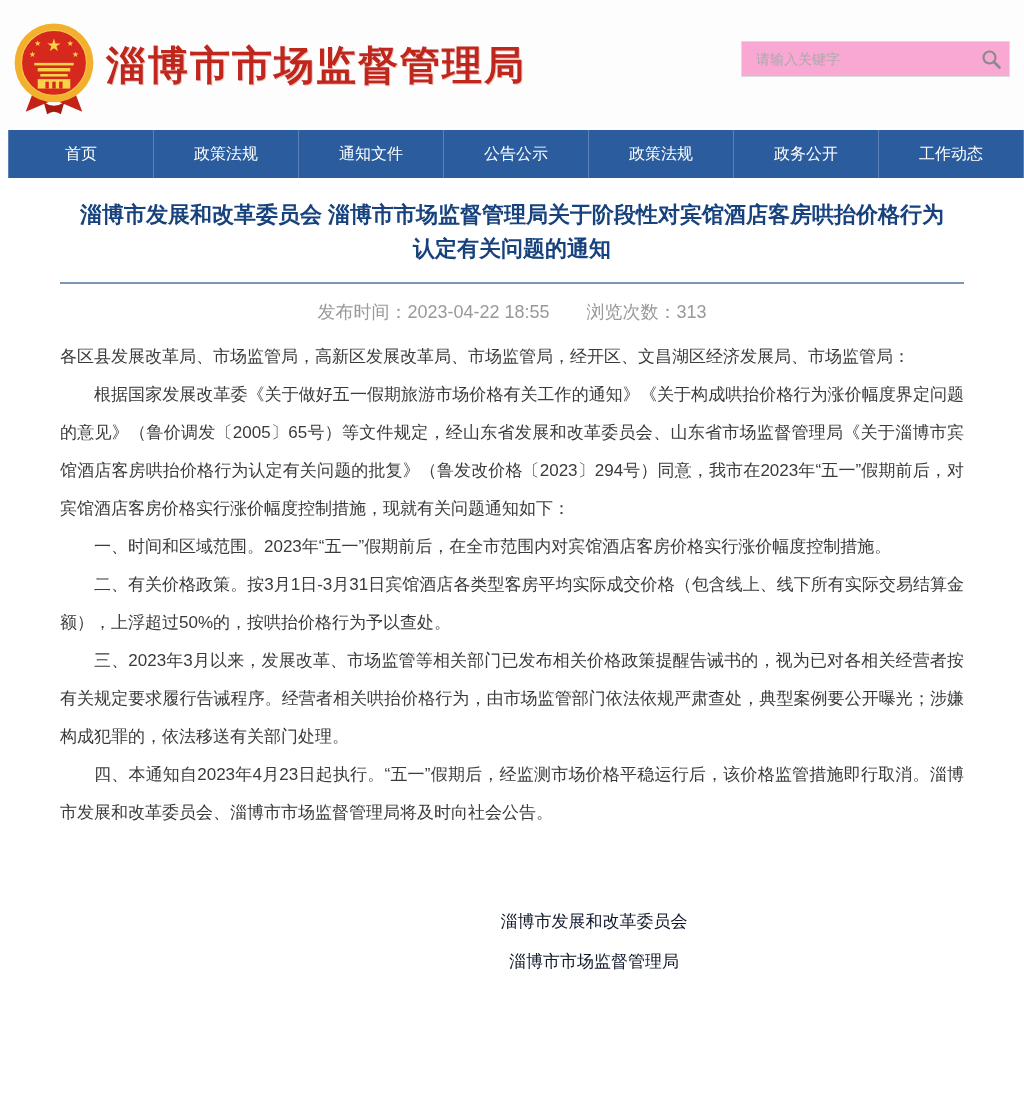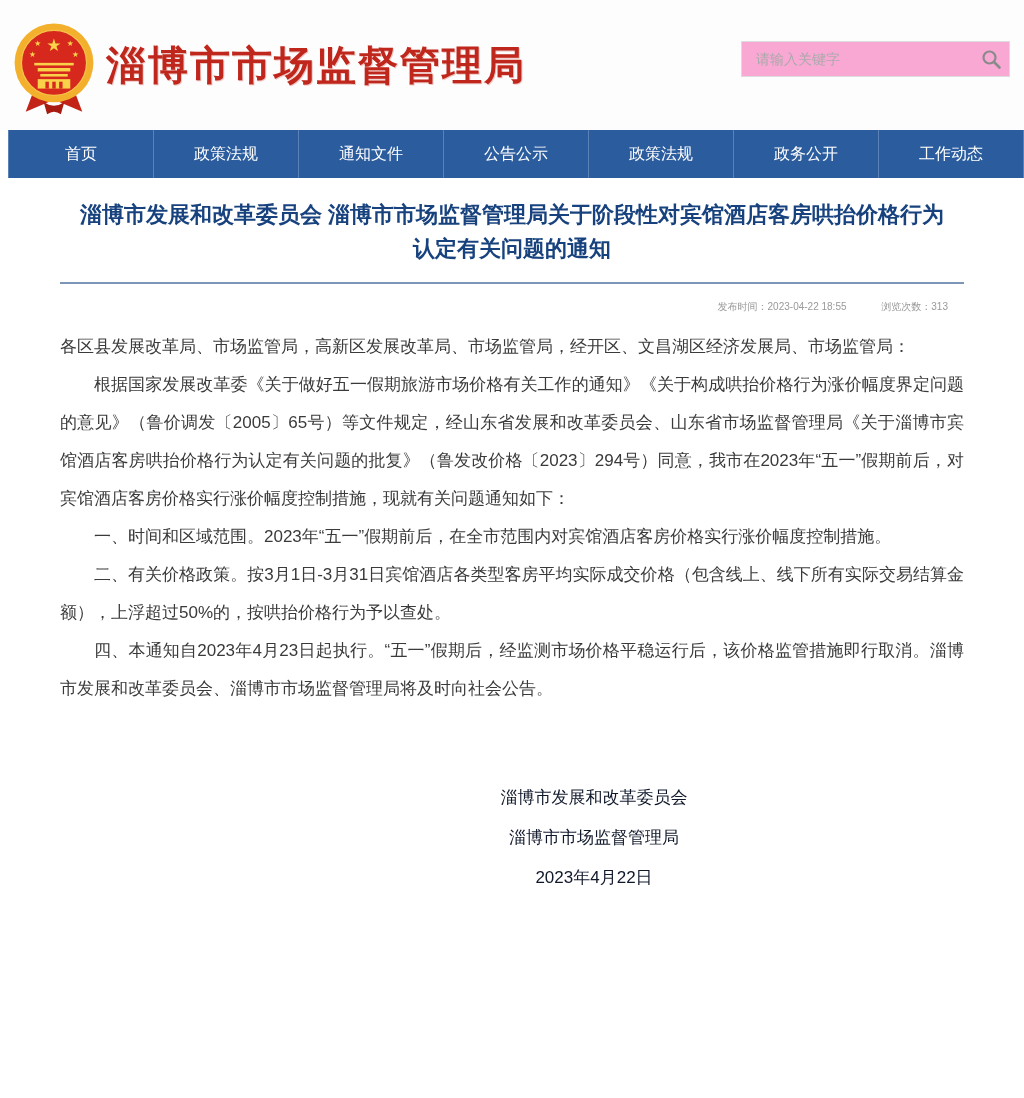--- a/index.html
+++ b/index.html
@@ -86,22 +86,22 @@
     color: #17427e;
     text-align: center;
     padding: 0 16px;
   }
   .title-divider {
     height: 2px;
     background: #7d96b8;
     margin: 16px 0 0 0;
   }
   .doc-meta {
-    text-align: right;
-    font-size: 10px;
+    text-align: center;
+    font-size: 18px;
     color: #999;
     margin-top: 16px;
   }
   .doc-meta .meta-item { margin: 0 16px; }
   .article { margin-top: 14px; font-size: 17px; line-height: 38px; color: #3a3a3a; text-align: justify; }
   .article p { margin: 0; }
   .article p.indent { text-indent: 2em; }
   .signature {
     margin-top: 70px;
     width: 340px;
@@ -169,21 +169,21 @@
   <div class="doc-meta">
     <span class="meta-item"><span>发布时间：</span><span>2023-04-22 18:55</span></span>
     <span class="meta-item"><span>浏览次数：</span><span>313</span></span>
   </div>
 
   <div class="article">
     <p>各区县发展改革局、市场监管局，高新区发展改革局、市场监管局，经开区、文昌湖区经济发展局、市场监管局：</p>
     <p class="indent">根据国家发展改革委《关于做好五一假期旅游市场价格有关工作的通知》《关于构成哄抬价格行为涨价幅度界定问题的意见》（鲁价调发〔2005〕65号）等文件规定，经山东省发展和改革委员会、山东省市场监督管理局《关于淄博市宾馆酒店客房哄抬价格行为认定有关问题的批复》（鲁发改价格〔2023〕294号）同意，我市在2023年“五一”假期前后，对宾馆酒店客房价格实行涨价幅度控制措施，现就有关问题通知如下：</p>
     <p class="indent">一、时间和区域范围。2023年“五一”假期前后，在全市范围内对宾馆酒店客房价格实行涨价幅度控制措施。</p>
     <p class="indent">二、有关价格政策。按3月1日-3月31日宾馆酒店各类型客房平均实际成交价格（包含线上、线下所有实际交易结算金额），上浮超过50%的，按哄抬价格行为予以查处。</p>
+    <p class="indent">三、2023年3月以来，发展改革、市场监管等相关部门已发布相关价格政策提醒告诫书的，视为已对各相关经营者按有关规定要求履行告诫程序。经营者相关哄抬价格行为，由市场监管部门依法依规严肃查处，典型案例要公开曝光；涉嫌构成犯罪的，依法移送有关部门处理。</p>
     <p class="indent">四、本通知自2023年4月23日起执行。“五一”假期后，经监测市场价格平稳运行后，该价格监管措施即行取消。淄博市发展和改革委员会、淄博市市场监督管理局将及时向社会公告。</p>
   </div>
 
   <div class="signature">
     <div>淄博市发展和改革委员会</div>
     <div>淄博市市场监督管理局</div>
-    <div>2023年4月22日</div>
   </div>
 </main>
 
 </body></html>

